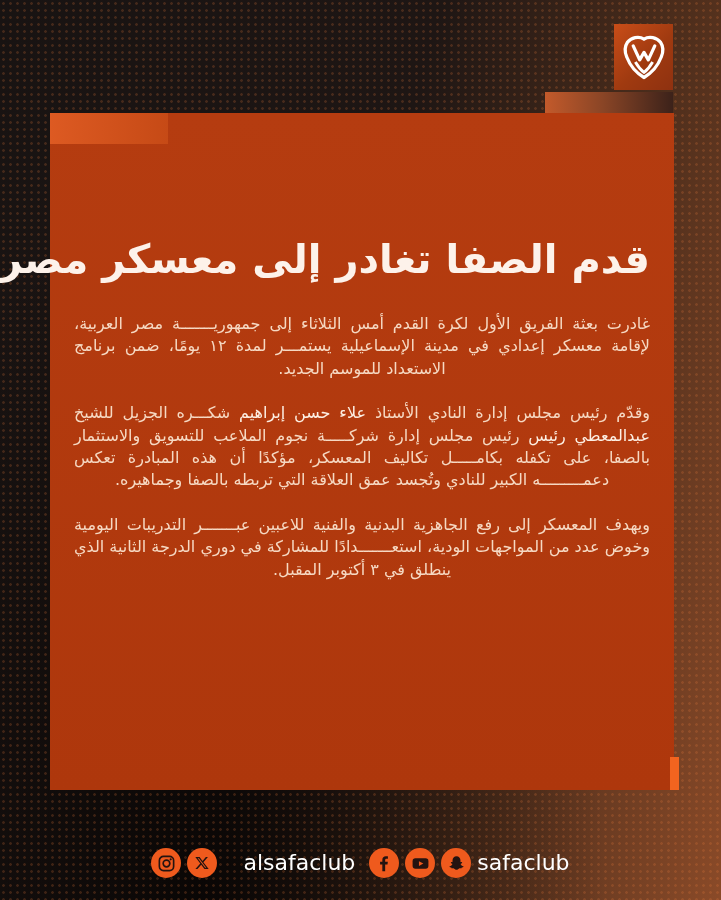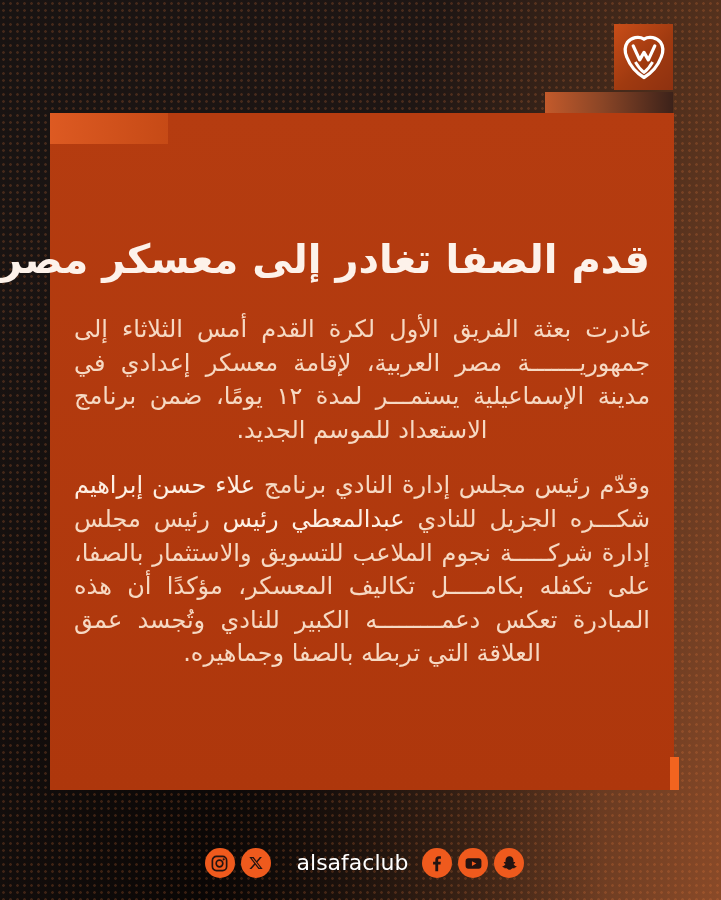--- a/index.html
+++ b/index.html
@@ -26,21 +26,21 @@
   
   .card{position:absolute;left:50px;top:113px;width:624px;height:677px;
     background:linear-gradient(180deg,#b53c10 0%,#ae370c 100%);}
   .card-band{position:absolute;left:0;top:0;width:118px;height:31px;
     background:linear-gradient(90deg,#dd5a22 0%,#c64a16 100%);}
   .card-tab{position:absolute;right:-5px;bottom:0;width:9px;height:33px;background:#f2641f;}
 
   .card-content{position:relative;height:100%;padding:0 24px;box-sizing:border-box;direction:rtl;}
   .card-title{margin:122px 0 30px;font-size:40px;font-weight:bold;color:#fdf2ea;
     text-align:center;white-space:nowrap;line-height:1.2;}
-  .card-body p{margin:12px 0 22px;font-size:24px;line-height:1.4;color:#f6d9c3;
+  .card-body p{margin:12px 0 22px;font-size:16px;line-height:1.4;color:#f6d9c3;
     text-align:justify;text-align-last:center;}
   .hl{font-weight:normal;color:#fdefe3;}
 
   
   .social{position:absolute;left:0;right:0;top:848px;display:flex;align-items:center;
     justify-content:center;gap:6px;padding-left:8px;}
   .sicon{width:30px;height:30px;border-radius:50%;background:#ef5a1d;
     display:flex;align-items:center;justify-content:center;flex:0 0 auto;}
   .handle{color:#ffffff;font-size:22px;line-height:30px;}
   .handle.left{margin:0 8px 0 20px;}
@@ -66,22 +66,23 @@
   <div class="card">
     <div class="card-band"></div>
     <div class="card-tab"></div>
 
     <div class="card-content">
       <h1 class="card-title">قدم الصفا تغادر إلى معسكر مصر</h1>
 
       <div class="card-body">
         <p>غادرت بعثة الفريق الأول لكرة القدم أمس الثلاثاء إلى جمهوريـــــــة مصر العربية، لإقامة معسكر إعدادي في مدينة الإسماعيلية يستمـــر لمدة ١٢ يومًا، ضمن برنامج الاستعداد للموسم الجديد.</p>
 
-        <p><span>وقدّم رئيس مجلس إدارة النادي برنامج </span><span class="hl">علاء حسن إبراهيم</span><span> شكـــره الجزيل للنادي </span><span class="hl">عبدالمعطي رئيس</span><span> رئيس مجلس إدارة شركـــــة نجوم الملاعب للتسويق والاستثمار بالصفا، على تكفله بكامـــــل تكاليف المعسكر، مؤكدًا أن هذه المبادرة تعكس دعمـــــــــه الكبير للنادي وتُجسد عمق العلاقة التي تربطه بالصفا وجماهيره.</span></p>
+        <p><span>وقدّم رئيس مجلس إدارة النادي الأستاذ </span><span class="hl">علاء حسن إبراهيم</span><span> شكـــره الجزيل للشيخ </span><span class="hl">عبدالمعطي رئيس</span><span> رئيس مجلس إدارة شركـــــة نجوم الملاعب للتسويق والاستثمار بالصفا، على تكفله بكامـــــل تكاليف المعسكر، مؤكدًا أن هذه المبادرة تعكس دعمـــــــــه الكبير للنادي وتُجسد عمق العلاقة التي تربطه بالصفا وجماهيره.</span></p>
 
+        <p>ويهدف المعسكر إلى رفع الجاهزية البدنية والفنية للاعبين عبـــــــر التدريبات اليومية وخوض عدد من المواجهات الودية، استعـــــــدادًا للمشاركة في دوري الدرجة الثانية الذي ينطلق في ٣ أكتوبر المقبل.</p>
       </div>
     </div>
   </div>
 
   <div class="social">
 
     <span class="sicon">
       <svg width="19" height="19" viewBox="0 0 24 24">
         <rect x="3" y="3" width="18" height="18" rx="5.2" fill="none" stroke="#241310" stroke-width="2.1"></rect>
         <circle cx="12" cy="12" r="4.2" fill="none" stroke="#241310" stroke-width="2.1"></circle>
@@ -109,15 +110,16 @@
         <polygon points="10,9 15.6,12 10,15" fill="#ef5a1d"></polygon>
       </svg>
     </span>
 
     <span class="sicon">
       <svg width="19" height="19" viewBox="0 0 24 24">
         <path fill="#241310" d="M12 2.8c-3 0-5 2.2-5 5.2 0 .9 0 1.7-.1 2.4-.4-.1-.8-.2-1.1-.2-.6 0-1 .3-1 .8 0 .7.9 1 1.6 1.2.3.1.4.3.3.6-.6 1.3-1.6 2.4-3.2 2.7-.3 0-.5.3-.4.6.2.7 1.4 1 2.6 1.2.1.3.2.8.4 1 .9-.2 2-.3 3 .2.9.5 1.7 1.3 2.9 1.3s2-.8 2.9-1.3c1-.5 2.1-.4 3-.2.2-.2.3-.7.4-1 1.2-.2 2.4-.5 2.6-1.2.1-.3-.1-.6-.4-.6-1.6-.3-2.6-1.4-3.2-2.7-.1-.3 0-.5.3-.6.7-.2 1.6-.5 1.6-1.2 0-.5-.4-.8-1-.8-.3 0-.7.1-1.1.2-.1-.7-.1-1.5-.1-2.4 0-3-2-5.2-5-5.2z"></path>
       </svg>
     </span>
 
+    <span class="handle right">safaclub</span>
   </div>
 
 </div>
 
 </body></html>

